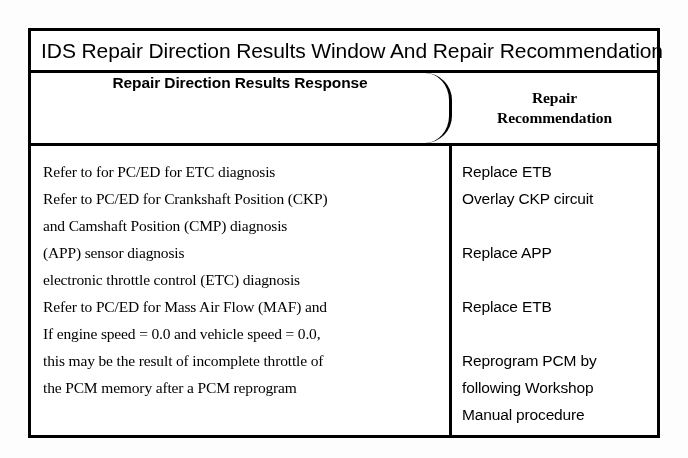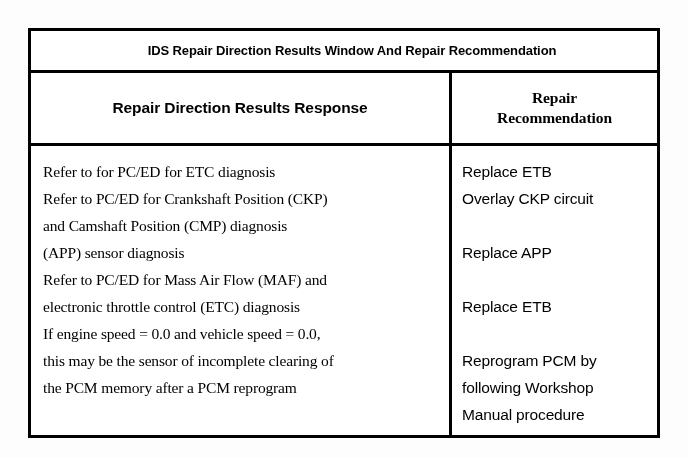--- a/index.html
+++ b/index.html
@@ -40,22 +40,22 @@
     top: 0;
     right: 0;
     height: 42px;
     border-bottom: 3px solid #000;
     box-sizing: border-box;
     display: flex;
     align-items: center;
     justify-content: center;
   }
   .title-text {
-    font-size: 13px;
-    font-weight: bold;
+    font-size: 21px;
+    font-weight: normal;
     letter-spacing: -0.1px;
     white-space: nowrap;
     padding-left: 16px;
   }
 
   
   .header-row {
     position: absolute;
     left: 0;
     top: 42px;
@@ -63,22 +63,22 @@
     height: 73px;
     border-bottom: 3px solid #000;
     box-sizing: border-box;
     display: flex;
   }
   .header-cell-left {
     width: 421px;
     box-sizing: border-box;
     border-right: 3px solid #000;
     display: flex;
-    align-items: center;
     justify-content: center;
+    border-radius: 27px;
   }
   .header-cell-right {
     flex: 1;
     box-sizing: border-box;
     display: flex;
     align-items: center;
     justify-content: center;
     text-align: center;
     font-family: Liberation Serif, serif;
   }
@@ -146,24 +146,24 @@
       </div>
     </div>
 
     <div class="body-row">
 
       <div class="body-cell-left">
         <div class="line">Refer to for PC/ED for ETC diagnosis</div>
         <div class="line">Refer to PC/ED for Crankshaft Position (CKP)</div>
         <div class="line">and Camshaft Position (CMP) diagnosis</div>
         <div class="line">(APP) sensor diagnosis</div>
+        <div class="line">electronic throttle control (ETC) diagnosis</div>
         <div class="line">Refer to PC/ED for Mass Air Flow (MAF) and</div>
-        <div class="line">electronic throttle control (ETC) diagnosis</div>
         <div class="line">If engine speed = 0.0 and vehicle speed = 0.0,</div>
-        <div class="line">this may be the sensor of incomplete clearing of</div>
+        <div class="line">this may be the result of incomplete throttle of</div>
         <div class="line">the PCM memory after a PCM reprogram</div>
       </div>
 
       <div class="body-cell-right">
         <div class="line">Replace ETB</div>
         <div class="line">Overlay CKP circuit</div>
         <div class="line blank"></div>
         <div class="line">Replace APP</div>
         <div class="line blank"></div>
         <div class="line">Replace ETB</div>

